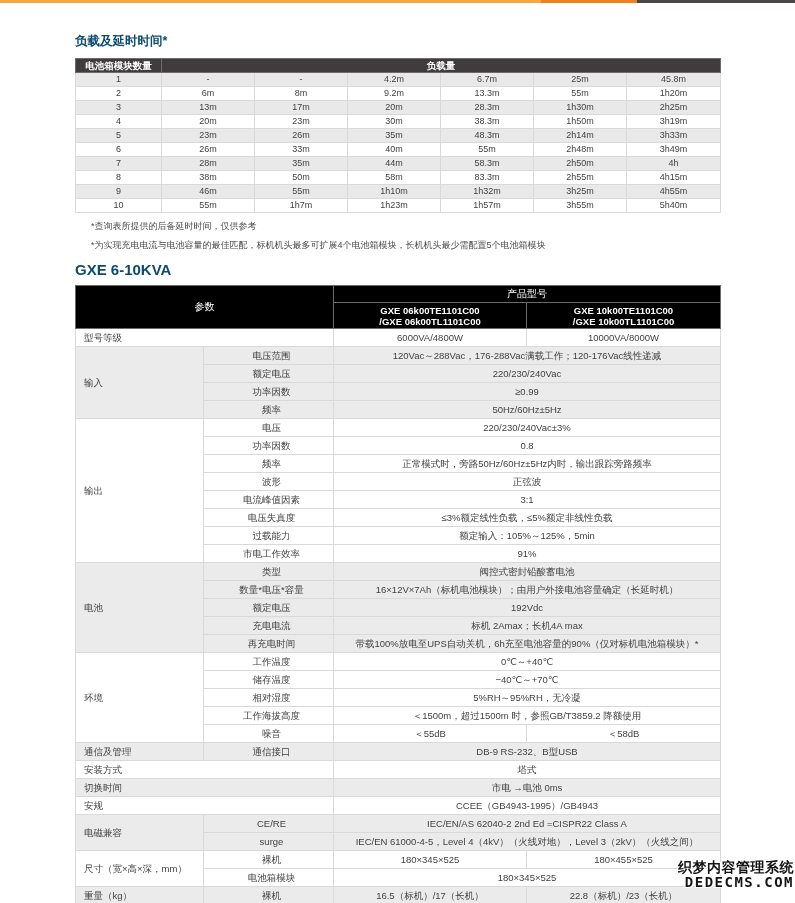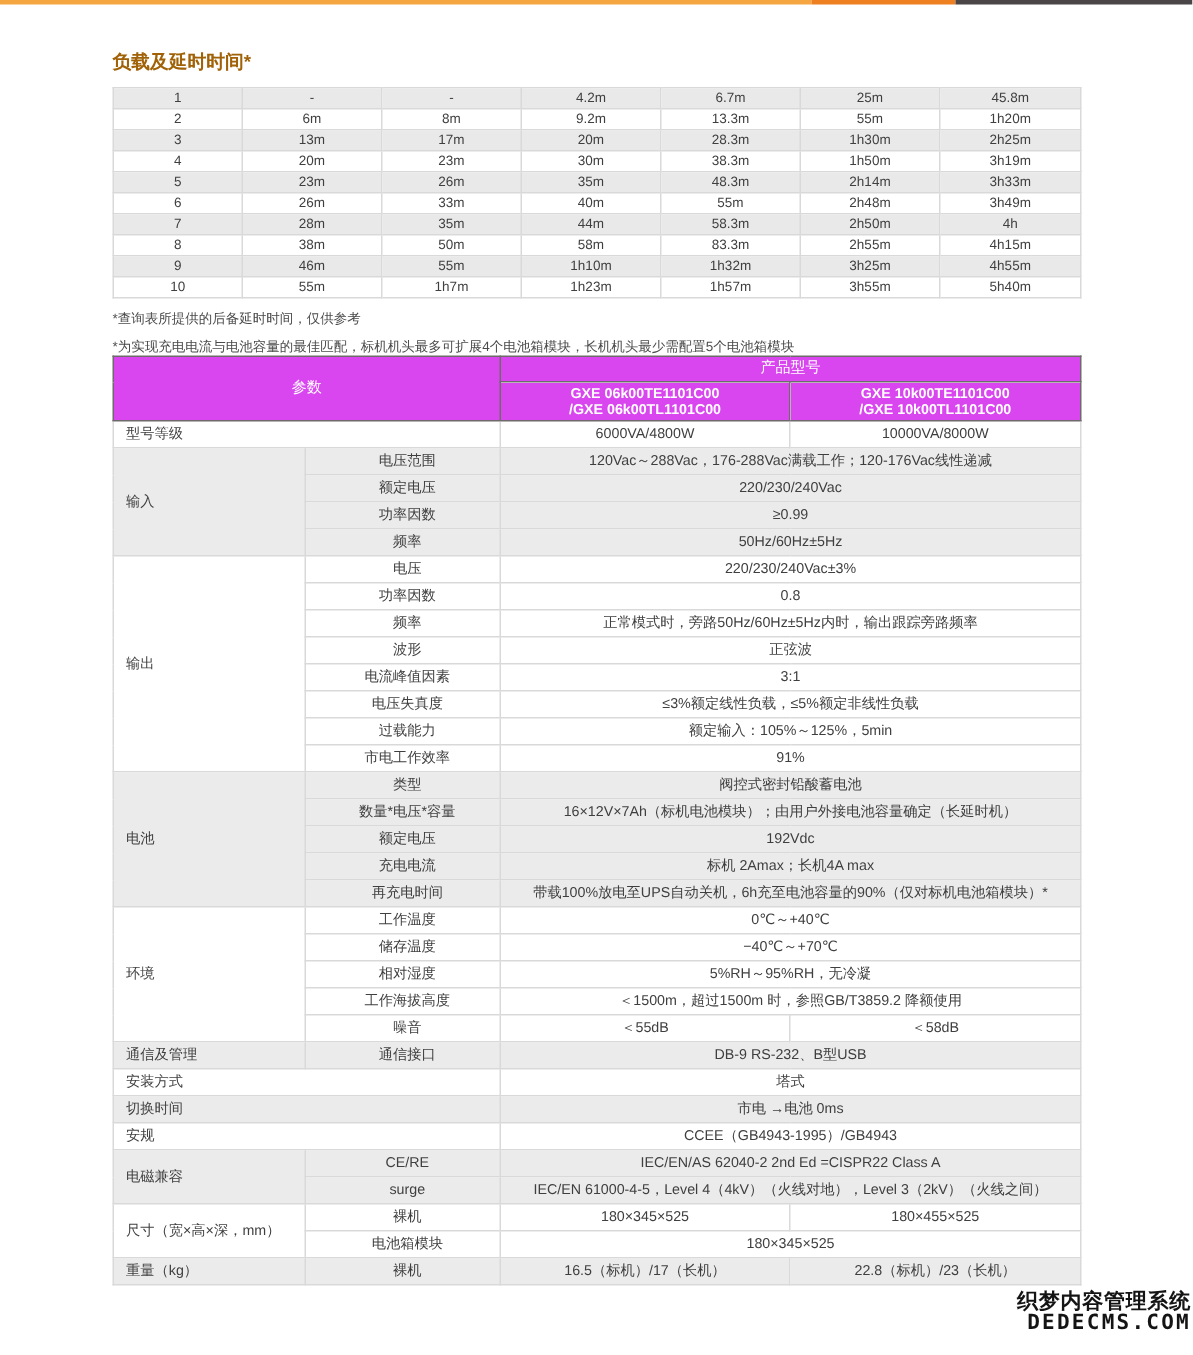--- a/index.html
+++ b/index.html
@@ -2,33 +2,33 @@
 <html><head>
 <meta charset="utf-8">
 <style>
   html,body{margin:0;padding:0;background:#ffffff;width:795px;height:903px;overflow:hidden;
     font-family:"Liberation Sans","DejaVu Sans",sans-serif;color:#3f3f3f;}
   .topbar{height:3px;width:795px;display:flex;}
   .topbar .seg1{width:541px;background:#f6a640;}
   .topbar .seg2{width:96px;background:#ef8022;}
   .topbar .seg3{width:158px;background:#4a4546;}
   .content{margin-left:75px;width:645px;}
-  .sec-title{color:#a16207;font-weight:bold;font-size:12.5px;margin:30px 0 8px 0;}
+  .sec-title{color:#0c4a6e;font-weight:bold;font-size:12.5px;margin:30px 0 8px 0;}
   .sec-title.big{font-size:15px;margin:10px 0 7px 0;}
   table{border-collapse:collapse;width:645px;table-layout:fixed;}
   td{border:1px solid #d9d9d9;font-size:9px;text-align:center;vertical-align:middle;
      padding:0 2px;overflow:hidden;white-space:nowrap;}
   
   .load-table td{height:13px;line-height:11px;}
   .load-table .dark{background:#403c3d;color:#ffffff;font-weight:bold;font-size:9.5px;border-color:#6e6a6a;}
   .load-table tr.shade td{background:#e9e9e9;}
-  .footnote{font-size:9px;color:#4a4a4a;margin:7px 0 0 0;line-height:12px;}
+  .footnote{font-size:9px;color:#4a4a4a;margin:7px 0 0 16px;line-height:12px;}
   
   .spec-table td{height:17px;line-height:12px;font-size:9.5px;}
-  .spec-table .dark{background:#d946ef;color:#ffffff;border-color:#6e6a6a;}
+  .spec-table .dark{background:#000000;color:#ffffff;border-color:#6e6a6a;}
   .spec-table .param{font-size:10px;}
   .spec-table .product{font-size:10px;height:16px;}
   .spec-table .model{font-weight:bold;height:25px;line-height:11px;}
   .spec-table td.label{text-align:left;padding-left:8px;}
   .spec-table td.sub{text-align:center;padding-left:8px;}
   .spec-table tr.shade td{background:#ebebeb;}
   .watermark{position:absolute;right:1px;top:859px;text-align:right;color:#141414;font-weight:bold;z-index:5;
     text-shadow:-1px -1px 0 #fff,1px -1px 0 #fff,-1px 1px 0 #fff,1px 1px 0 #fff,0 -1px 0 #fff,0 1px 0 #fff,-1px 0 0 #fff,1px 0 0 #fff;}
   .watermark .l1{font-size:14px;line-height:16px;letter-spacing:0.5px;margin-left:24px;}
   .watermark .l2{font-size:14px;line-height:15px;letter-spacing:1.5px;font-family:"DejaVu Sans Mono","Liberation Mono",monospace;}
@@ -50,20 +50,24 @@
     <colgroup>
       <col style="width:86px">
         <col style="width:93px">
         <col style="width:93px">
         <col style="width:93px">
       <col style="width:93px">
         <col style="width:93px">
         <col style="width:94px">
     </colgroup>
     <thead>
+      <tr>
+        <td class="dark">电池箱模块数量</td>
+        <td class="dark" colspan="6">负载量</td>
+      </tr>
     </thead>
     <tbody>
         <tr class="shade">
           <td>1</td>
           <td>-</td>
           <td>-</td>
           <td>4.2m</td>
           <td>6.7m</td>
           <td>25m</td>
           <td>45.8m</td>
@@ -148,20 +152,21 @@
           <td>1h57m</td>
           <td>3h55m</td>
           <td>5h40m</td>
         </tr>
       </tbody>
   </table>
 
   <div class="footnote">*查询表所提供的后备延时时间，仅供参考</div>
   <div class="footnote">*为实现充电电流与电池容量的最佳匹配，标机机头最多可扩展4个电池箱模块，长机机头最少需配置5个电池箱模块</div>
 
+  <div class="sec-title big">GXE 6-10KVA</div>
 
   <table class="spec-table">
     <colgroup>
       <col style="width:128px">
         <col style="width:130px">
         <col style="width:193px">
         <col style="width:194px">
     </colgroup>
     <thead>
       <tr>

